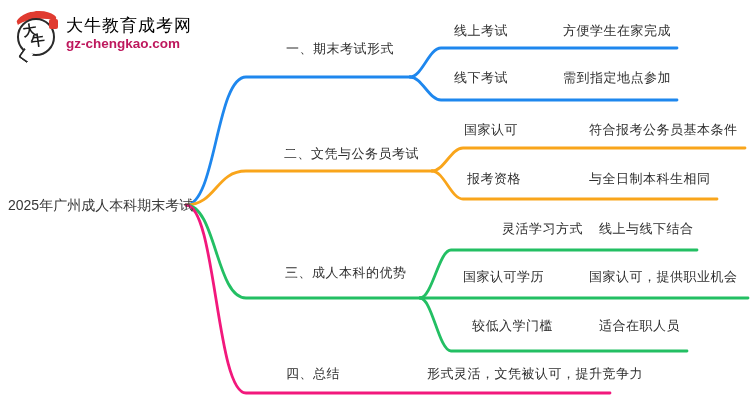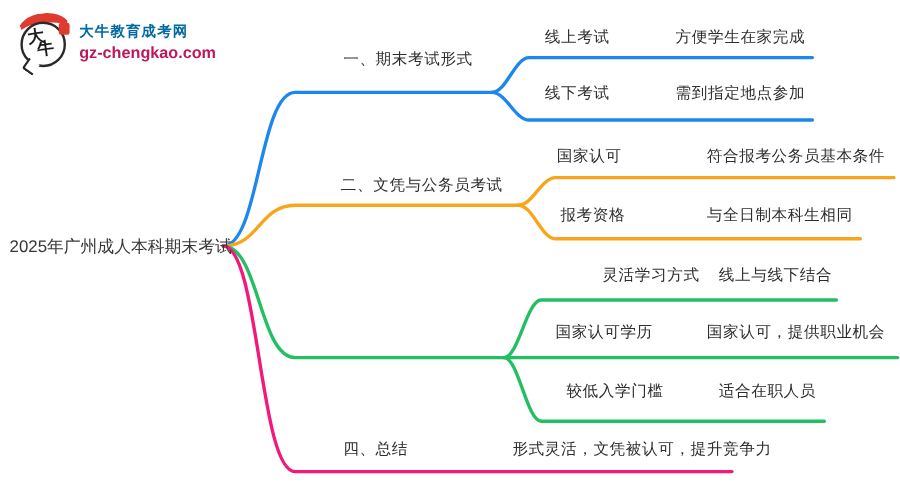--- a/index.html
+++ b/index.html
@@ -23,21 +23,21 @@
     position:absolute;left:1px;top:1px;width:40px;height:20px;
     border-top:8px solid #e03b30;border-left:2px solid transparent;border-right:2px solid transparent;
     border-radius:50%;transform:rotate(-6deg);
   }
   .logo-seal{
     position:absolute;right:2px;top:9px;width:9px;height:10px;background:#e03b30;border-radius:2px;
   }
   .logo-char1{position:absolute;left:9px;top:12px;font-size:14px;font-weight:bold;color:#1c1c1c;transform:rotate(-8deg);}
   .logo-char2{position:absolute;left:17px;top:22px;font-size:14px;font-weight:bold;color:#1c1c1c;transform:rotate(-8deg);}
   .brand-text{margin-left:6px;padding-top:6px;}
-  .site-name{font-size:12px;font-weight:bold;color:#0369a1;letter-spacing:1px;line-height:20px;}
+  .site-name{font-size:17px;font-weight:normal;color:#000000;letter-spacing:1px;line-height:20px;}
   .site-url{font-size:13.5px;font-weight:bold;color:#be185d;line-height:16px;}
   
   svg.links{position:absolute;left:0;top:0;}
   .node{
     position:absolute;font-size:13px;line-height:19px;color:#2e2e2e;
     white-space:nowrap;letter-spacing:0.5px;
   }
   .root-label{font-size:14px;color:#363636;letter-spacing:0;}
 </style>
 </head>
@@ -85,20 +85,21 @@
   <div class="node" style="left:563px;top:21px;">方便学生在家完成</div>
   <div class="node" style="left:454px;top:68px;">线下考试</div>
   <div class="node" style="left:563px;top:68px;">需到指定地点参加</div>
 
   <div class="node" style="left:284px;top:144px;text-align:right;">二、文凭与公务员考试</div>
   <div class="node" style="left:464px;top:120px;">国家认可</div>
   <div class="node" style="left:589px;top:120px;">符合报考公务员基本条件</div>
   <div class="node" style="left:467px;top:169px;">报考资格</div>
   <div class="node" style="left:589px;top:169px;">与全日制本科生相同</div>
 
+  <div class="node" style="left:285px;top:263px;">三、成人本科的优势</div>
   <div class="node" style="left:463px;top:219px;margin-left:39px;">灵活学习方式</div>
   <div class="node" style="left:599px;top:219px;">线上与线下结合</div>
   <div class="node" style="left:463px;top:267px;">国家认可学历</div>
   <div class="node" style="left:589px;top:267px;">国家认可，提供职业机会</div>
   <div class="node" style="left:472px;top:316px;">较低入学门槛</div>
   <div class="node" style="left:599px;top:316px;">适合在职人员</div>
 
   <div class="node" style="left:286px;top:364px;">四、总结</div>
   <div class="node" style="left:427px;top:364px;">形式灵活，文凭被认可，提升竞争力</div>
 

